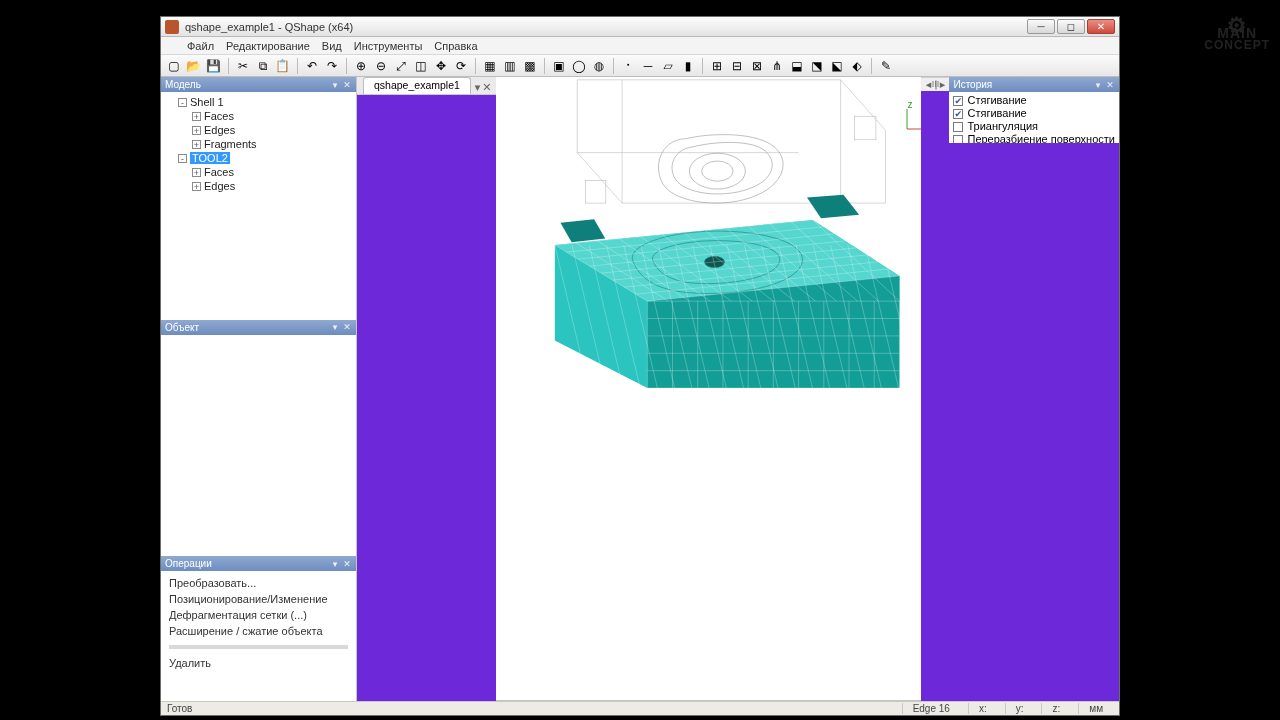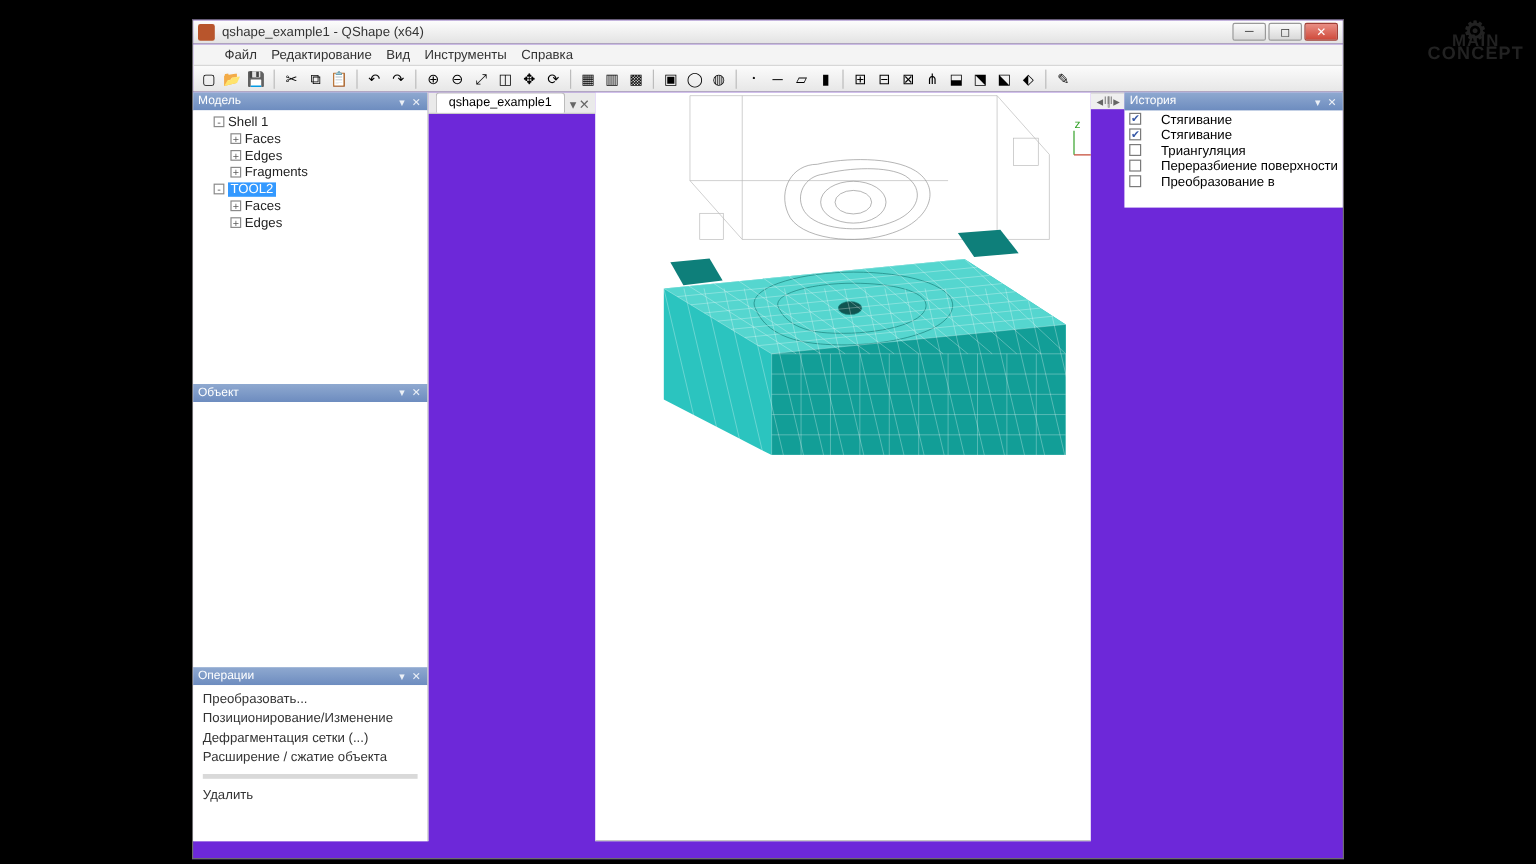--- a/index.html
+++ b/index.html
@@ -70,23 +70,23 @@
 
   .viewport { flex:1; background:#fff; position:relative; overflow:hidden; border-bottom:1px solid #c5c5c5;}
   .viewport svg { position:absolute; inset:0; }
 
   .hscroll { height:14px; background:#efefef; border-top:1px solid #d0d0d0; display:flex; align-items:center;}
   .hscroll .arrow { width:14px; text-align:center; color:#666;}
   .hscroll .track { flex:1; height:12px; background:#e7e7e7; position:relative;}
   .hscroll .thumb { position:absolute; left:40%; width:18%; top:1px; bottom:1px; background:#cfcfcf; border:1px solid #b0b0b0; border-radius:2px;}
   .hscroll .lbl  { position:absolute; left:50%; transform:translateX(-50%); font-size:9px; color:#777; top:0;}
 
-  .history { height:96px; background:#fff; display:flex; flex-direction:column;}
+  .history { height:66px; background:#fff; display:flex; flex-direction:column;}
   .hist-list{ flex:1; overflow:auto; padding:2px 4px;}
-  .hist-list div{ display:flex; align-items:flex-start; gap:16px; line-height:13px;}
+  .hist-list div{ display:flex; align-items:center; gap:4px; line-height:13px;}
   .hist-list .chk{ width:10px; height:10px; border:1px solid #7a7a7a; display:inline-block;}
   .hist-list .chk::after{ content:""; display:block; width:6px; height:6px; }
   .hist-item .chk::after{ content:"✔"; font-size:9px; color:#3557a6; margin:-2px 0 0 0;}
 
   
   .statusbar { position:absolute; left:0; right:0; bottom:0; height:14px;
                background:#ecebe6; border-top:1px solid #c8c8c4; display:flex; align-items:center;
                font-size:10px; color:#444; padding:0 6px; gap:8px;}
   .statusbar .cell { border-left:1px solid #c8c8c4; padding:0 10px;}
   .statusbar .grow { flex:1;}
@@ -97,21 +97,21 @@
   .axis svg{ overflow:visible;}
 </style>
 </head>
 <body>
 
 <div class="video-frame">
 
   <div class="logo">
     <span class="gear">⚙</span>
     <span>MAIN</span><br>
-    <span style="font-size:15px">CONCEPT</span>
+    <span style="font-size:12px">CONCEPT</span>
   </div>
 
   <div class="app-window">
 
     <div class="titlebar">
       <span class="icon"></span>
       <span>qshape_example1 - QShape (x64)</span>
       <div class="winbtns">
         <div class="winbtn">─</div>
         <div class="winbtn">◻</div>
@@ -321,15 +321,24 @@
               </div>
               <div class="">
                 <span class="chk"></span>
                 <span>Преобразование в</span>
               </div>
             </div>
         </div>
       </div>
     </div>
 
+    <div class="statusbar">
+      <span>Готов</span>
+      <span class="grow"></span>
+      <span class="cell">Edge 16</span>
+      <span class="cell">x:</span>
+      <span class="cell">y:</span>
+      <span class="cell">z:</span>
+      <span class="cell">мм</span>
+    </div>
 
   </div>
 </div>
 
 </body></html>

